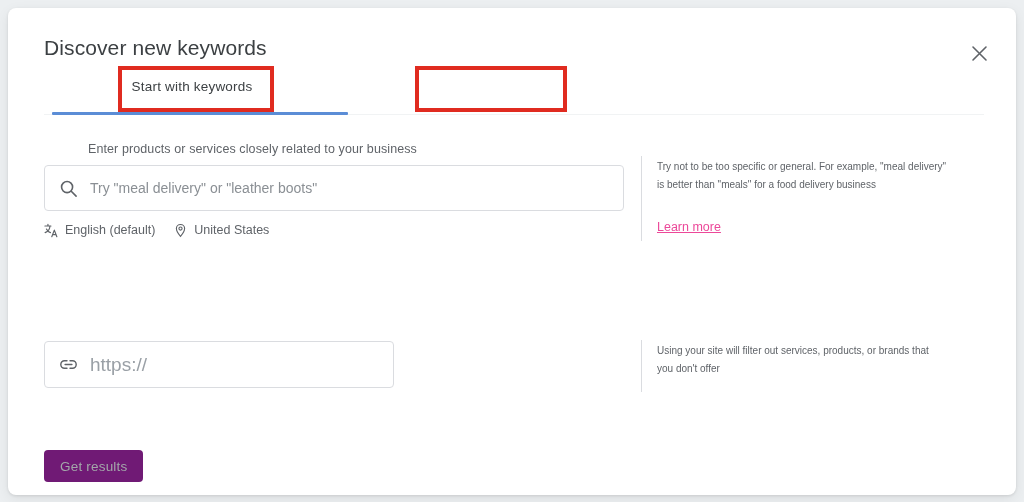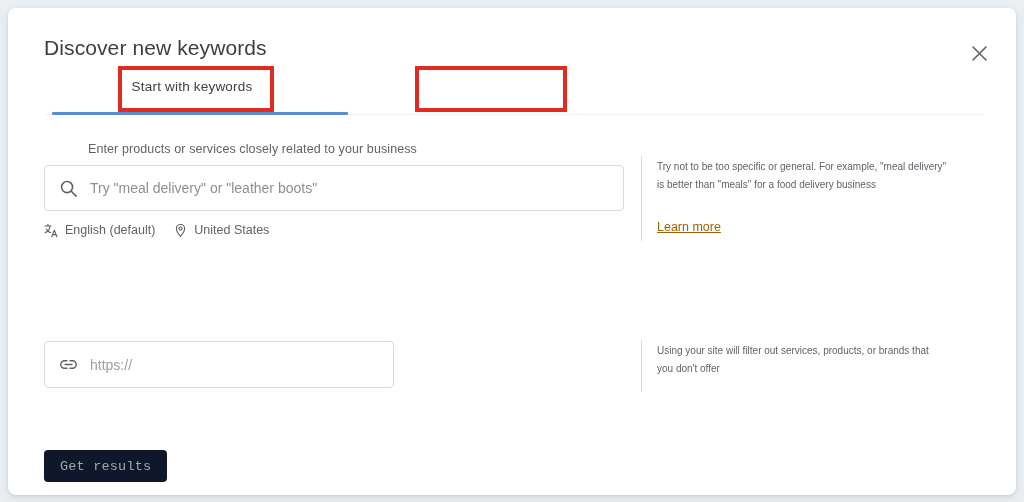--- a/index.html
+++ b/index.html
@@ -182,21 +182,21 @@
     width: 290px;
   }
   .helper-keywords { left: 649px; top: 150px; }
   .helper-site     { left: 649px; top: 334px; }
 
   .learn-more {
     position: absolute;
     left: 649px;
     top: 212px;
     font-size: 12.5px;
-    color: #a16207;
+    color: #ec4899;
     text-decoration: underline;
     cursor: pointer;
     white-space: nowrap;
   }
 
   
   .label-site {
     left: 36px;
     top: 309px;
     display: flex;
@@ -226,43 +226,43 @@
     margin-left: 14px;
     margin-right: 12px;
     display: flex;
     align-items: center;
   }
   .site-input-wrap input {
     flex: 1;
     border: none;
     outline: none;
     font-family: "Liberation Sans", sans-serif;
-    font-size: 14px;
+    font-size: 19px;
     color: #3c4043;
     background: transparent;
     padding: 0;
     margin-right: 12px;
   }
   .site-input-wrap input::placeholder { color: #9aa0a6; }
 
   
   .get-results-button {
     position: absolute;
     left: 36px;
     top: 442px;
     height: 32px;
     padding: 0 16px;
     display: flex;
     align-items: center;
     justify-content: center;
-    background: #0f172a;
+    background: #701a75;
     color: #a3a7aa;
     border: none;
     border-radius: 4px;
-    font-family: Liberation Mono, monospace;
+    font-family: Liberation Sans, sans-serif;
     font-size: 13.5px;
     letter-spacing: 0.2px;
     cursor: default;
     white-space: nowrap;
   }
 </style>
 </head>
 <body>
 
 <div class="dialog-card">

